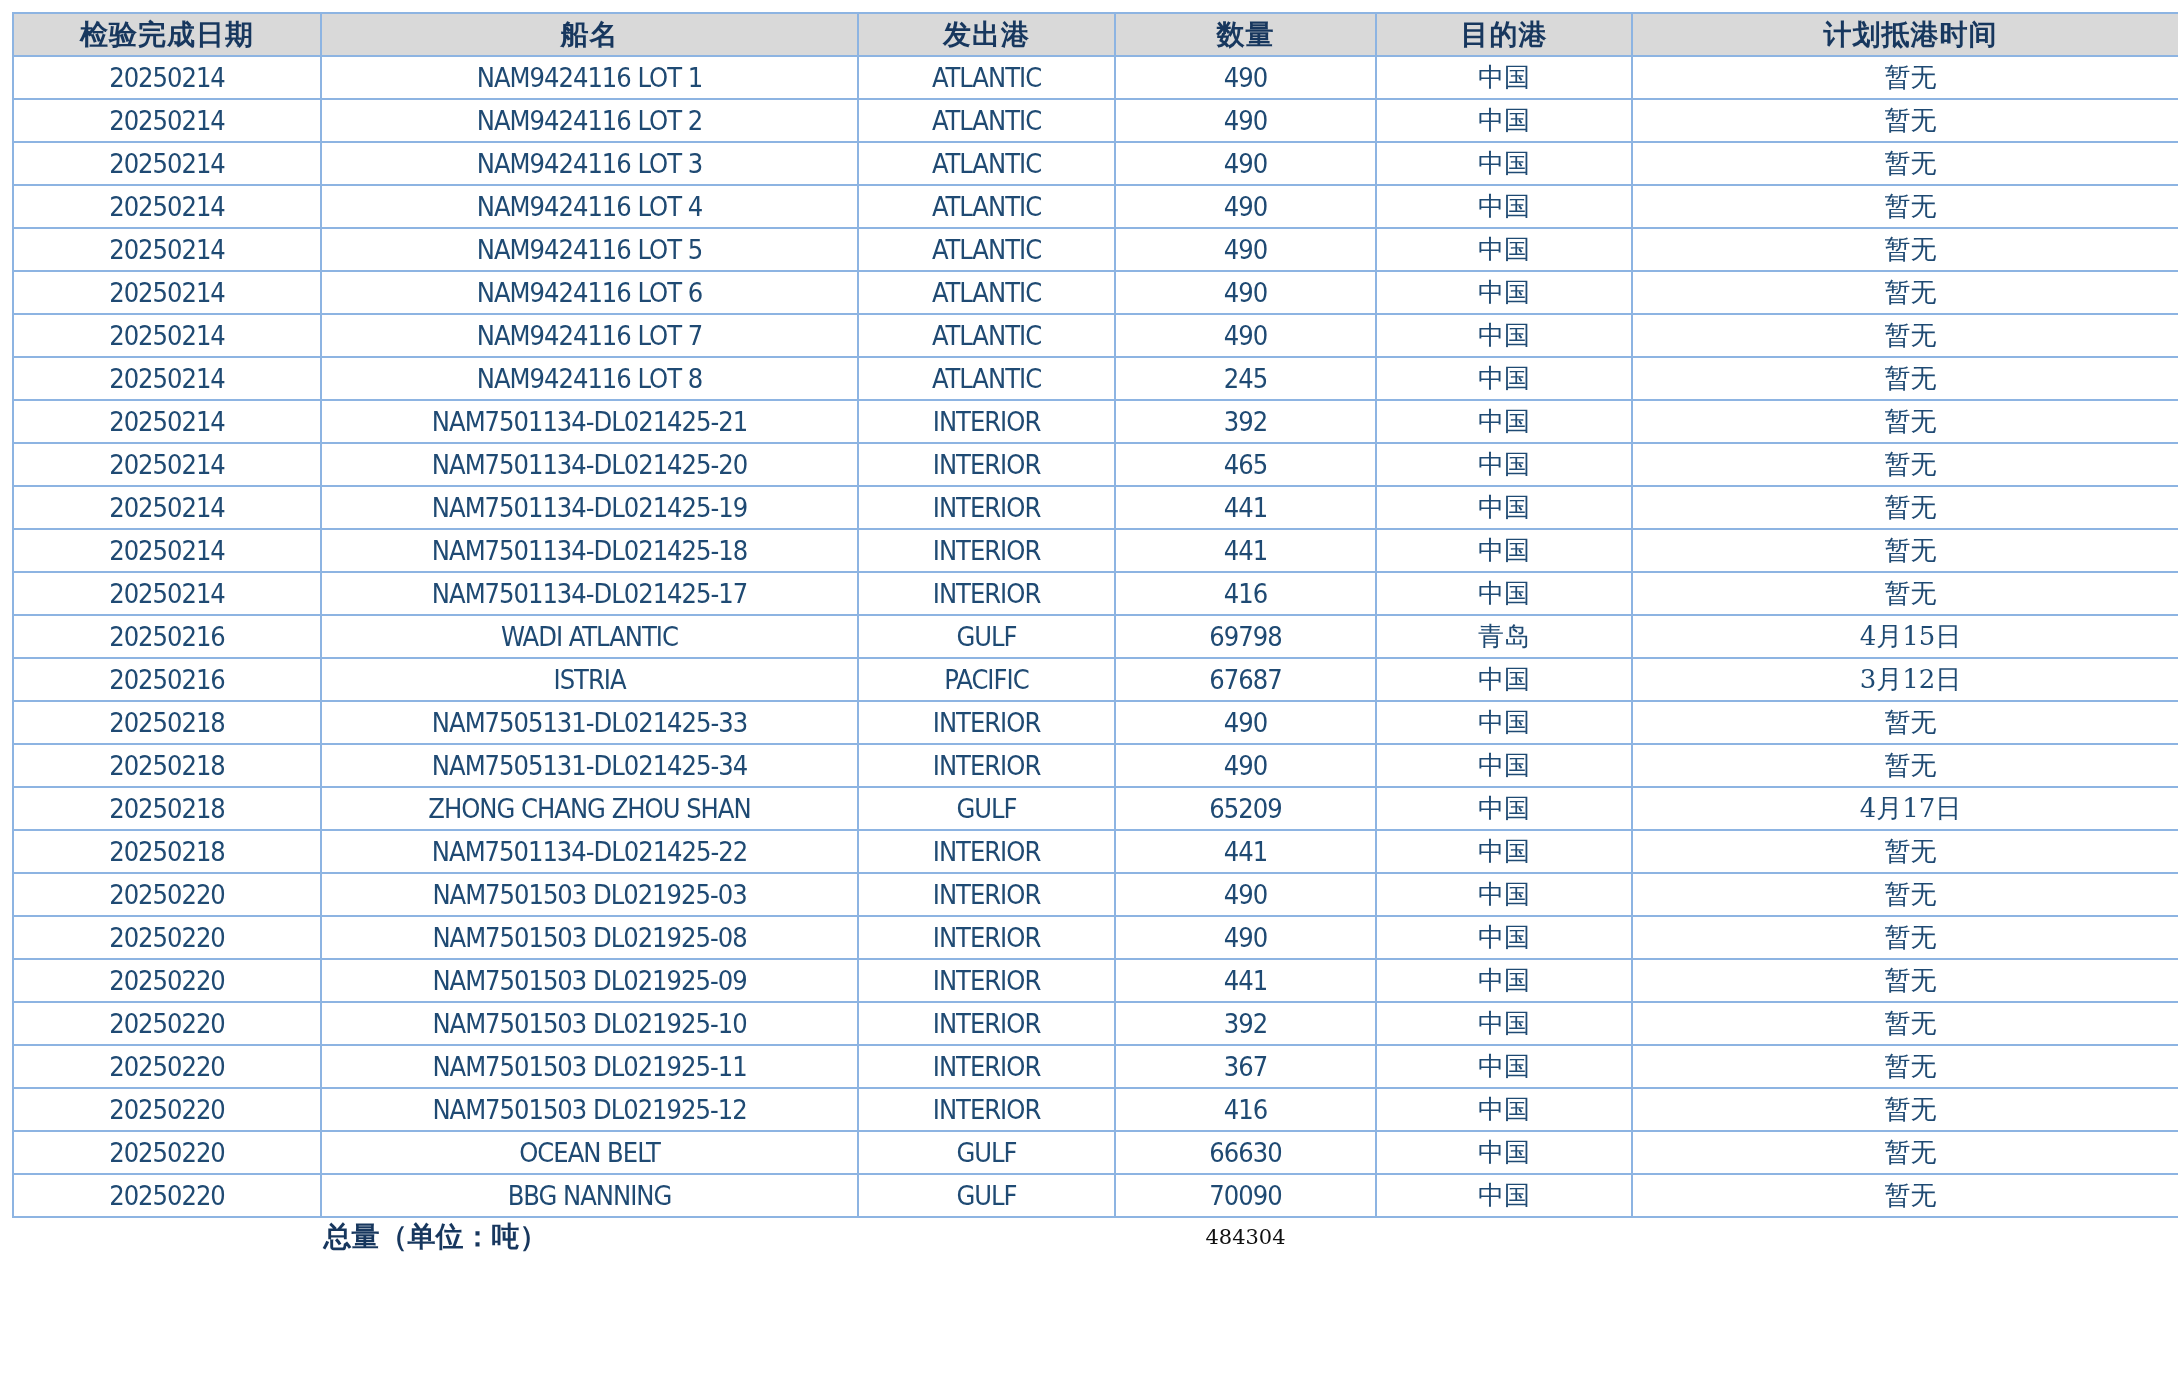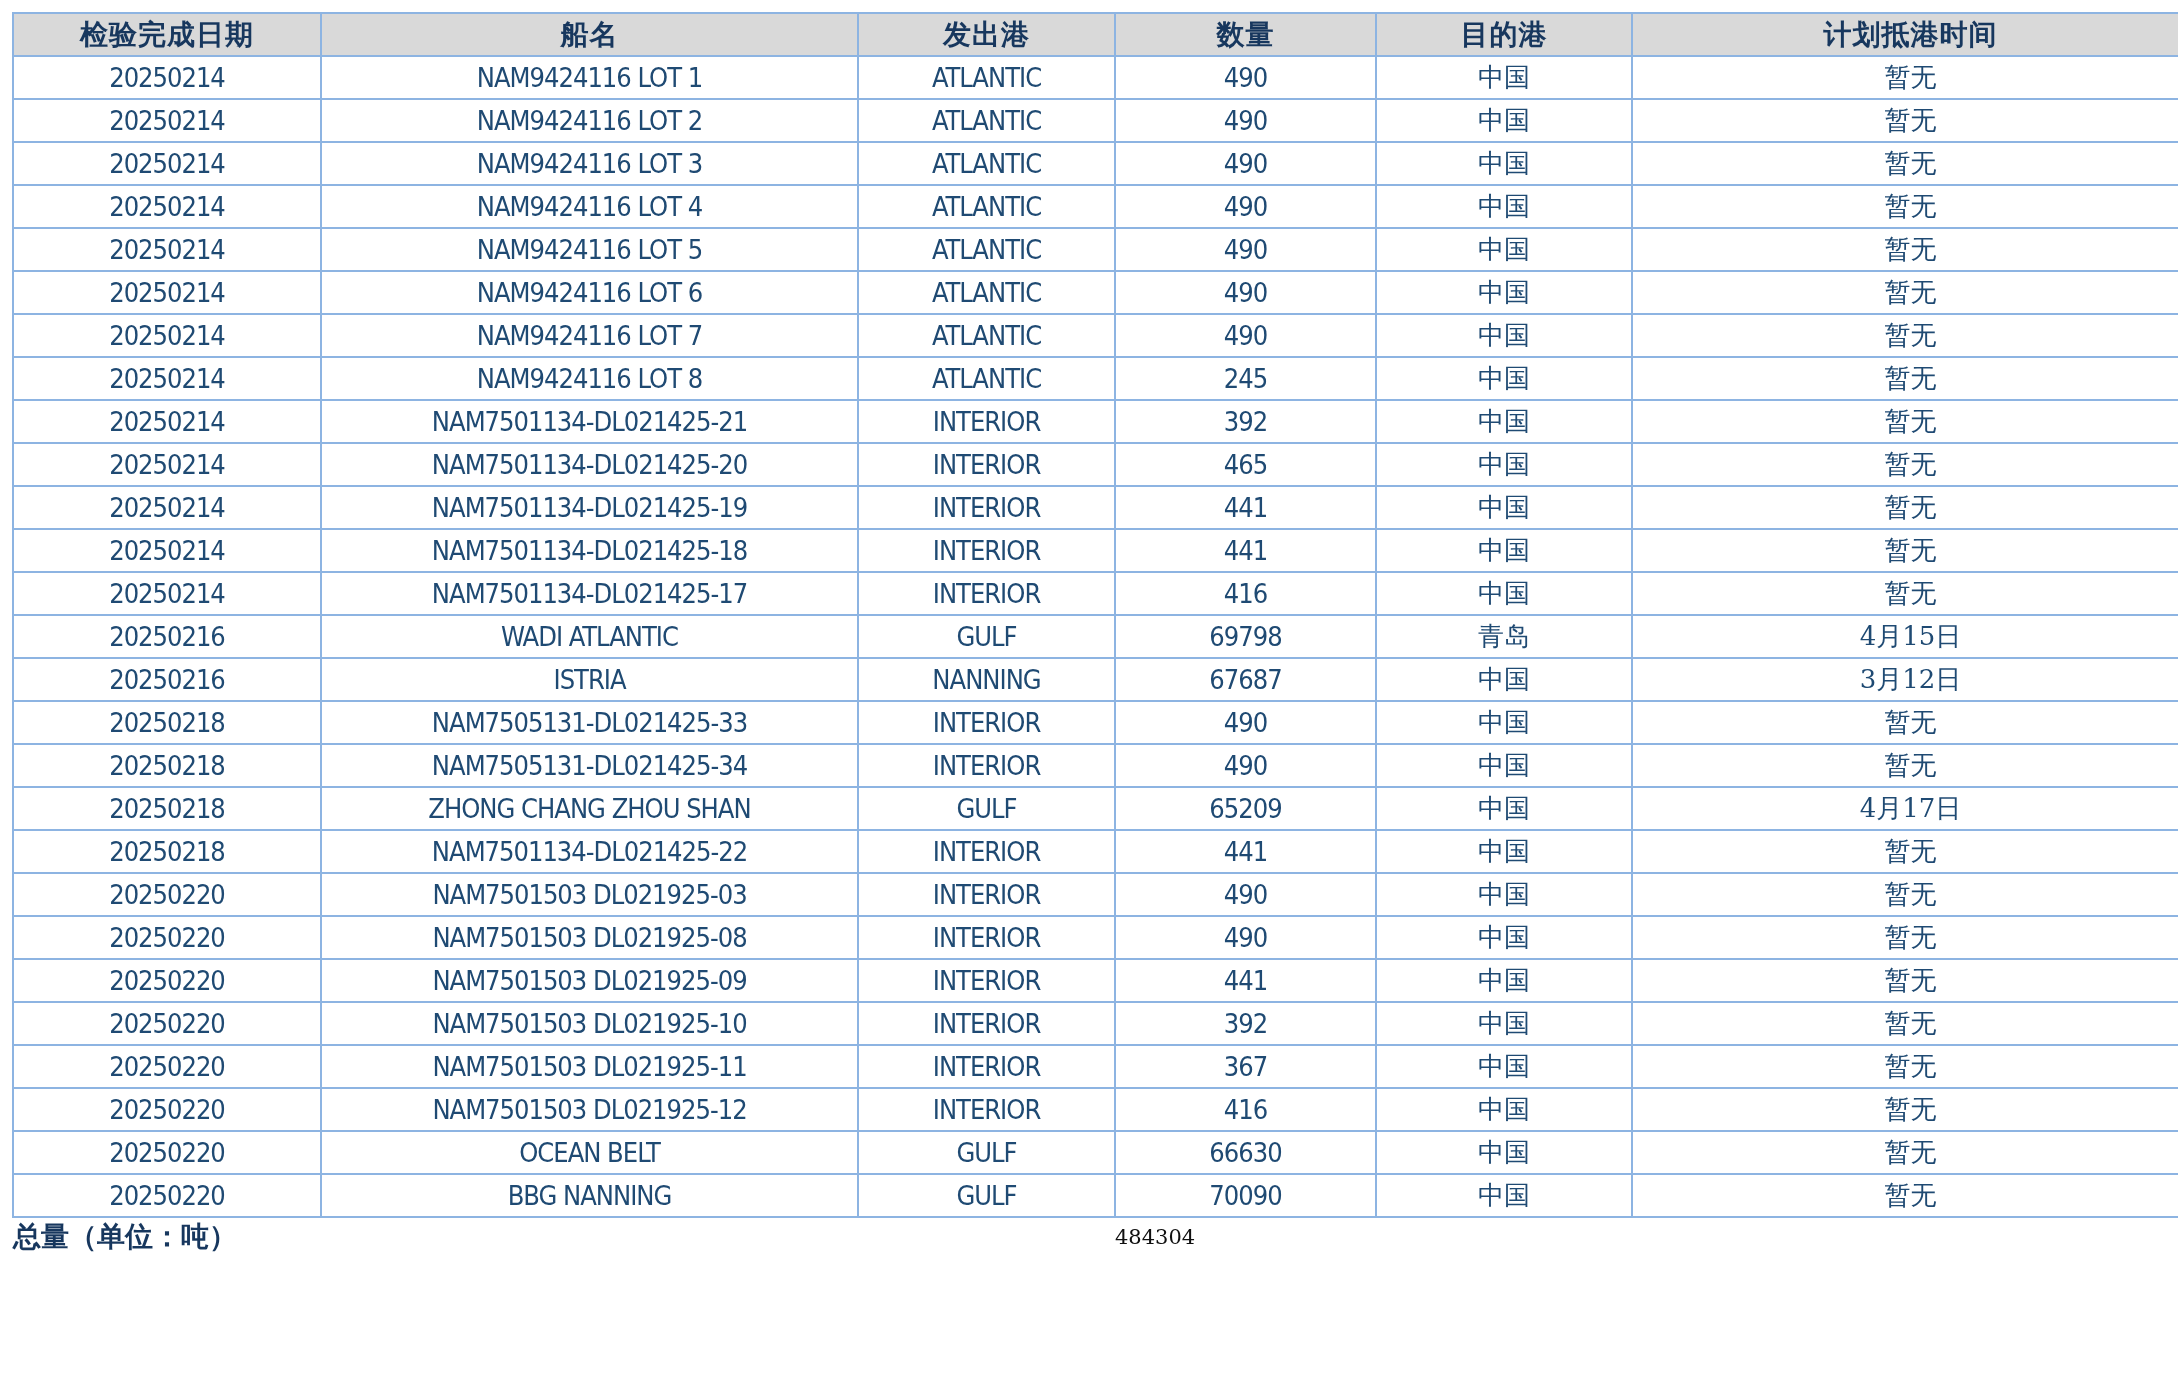--- a/index.html
+++ b/index.html
@@ -54,21 +54,21 @@
   
   tbody td.cjk {
     font-family: "DejaVu Serif", "Liberation Serif", serif;
     font-size: 26px;
     font-weight: normal;
   }
   tfoot td {
     border: none;
     background: #ffffff;
     height: 39px;
-    text-align: left;
+    text-align: center;
     vertical-align: middle;
   }
   .total-label {
     font-family: "DejaVu Sans", "Liberation Sans", sans-serif;
     font-weight: bold;
     font-size: 28px;
     color: var(--navy-dark);
   }
   .total-value {
     font-family: "DejaVu Serif", "Liberation Serif", serif;
@@ -207,21 +207,21 @@
         <td class="lat">20250216</td>
         <td class="lat">WADI ATLANTIC</td>
         <td class="lat">GULF</td>
         <td class="lat">69798</td>
         <td class="cjk">青岛</td>
         <td class="cjk">4月15日</td>
       </tr>
       <tr>
         <td class="lat">20250216</td>
         <td class="lat">ISTRIA</td>
-        <td class="lat">NANNING</td>
+        <td class="lat">PACIFIC</td>
         <td class="lat">67687</td>
         <td class="cjk">中国</td>
         <td class="cjk">3月12日</td>
       </tr>
       <tr>
         <td class="lat">20250218</td>
         <td class="lat">NAM7505131-DL021425-33</td>
         <td class="lat">INTERIOR</td>
         <td class="lat">490</td>
         <td class="cjk">中国</td>

